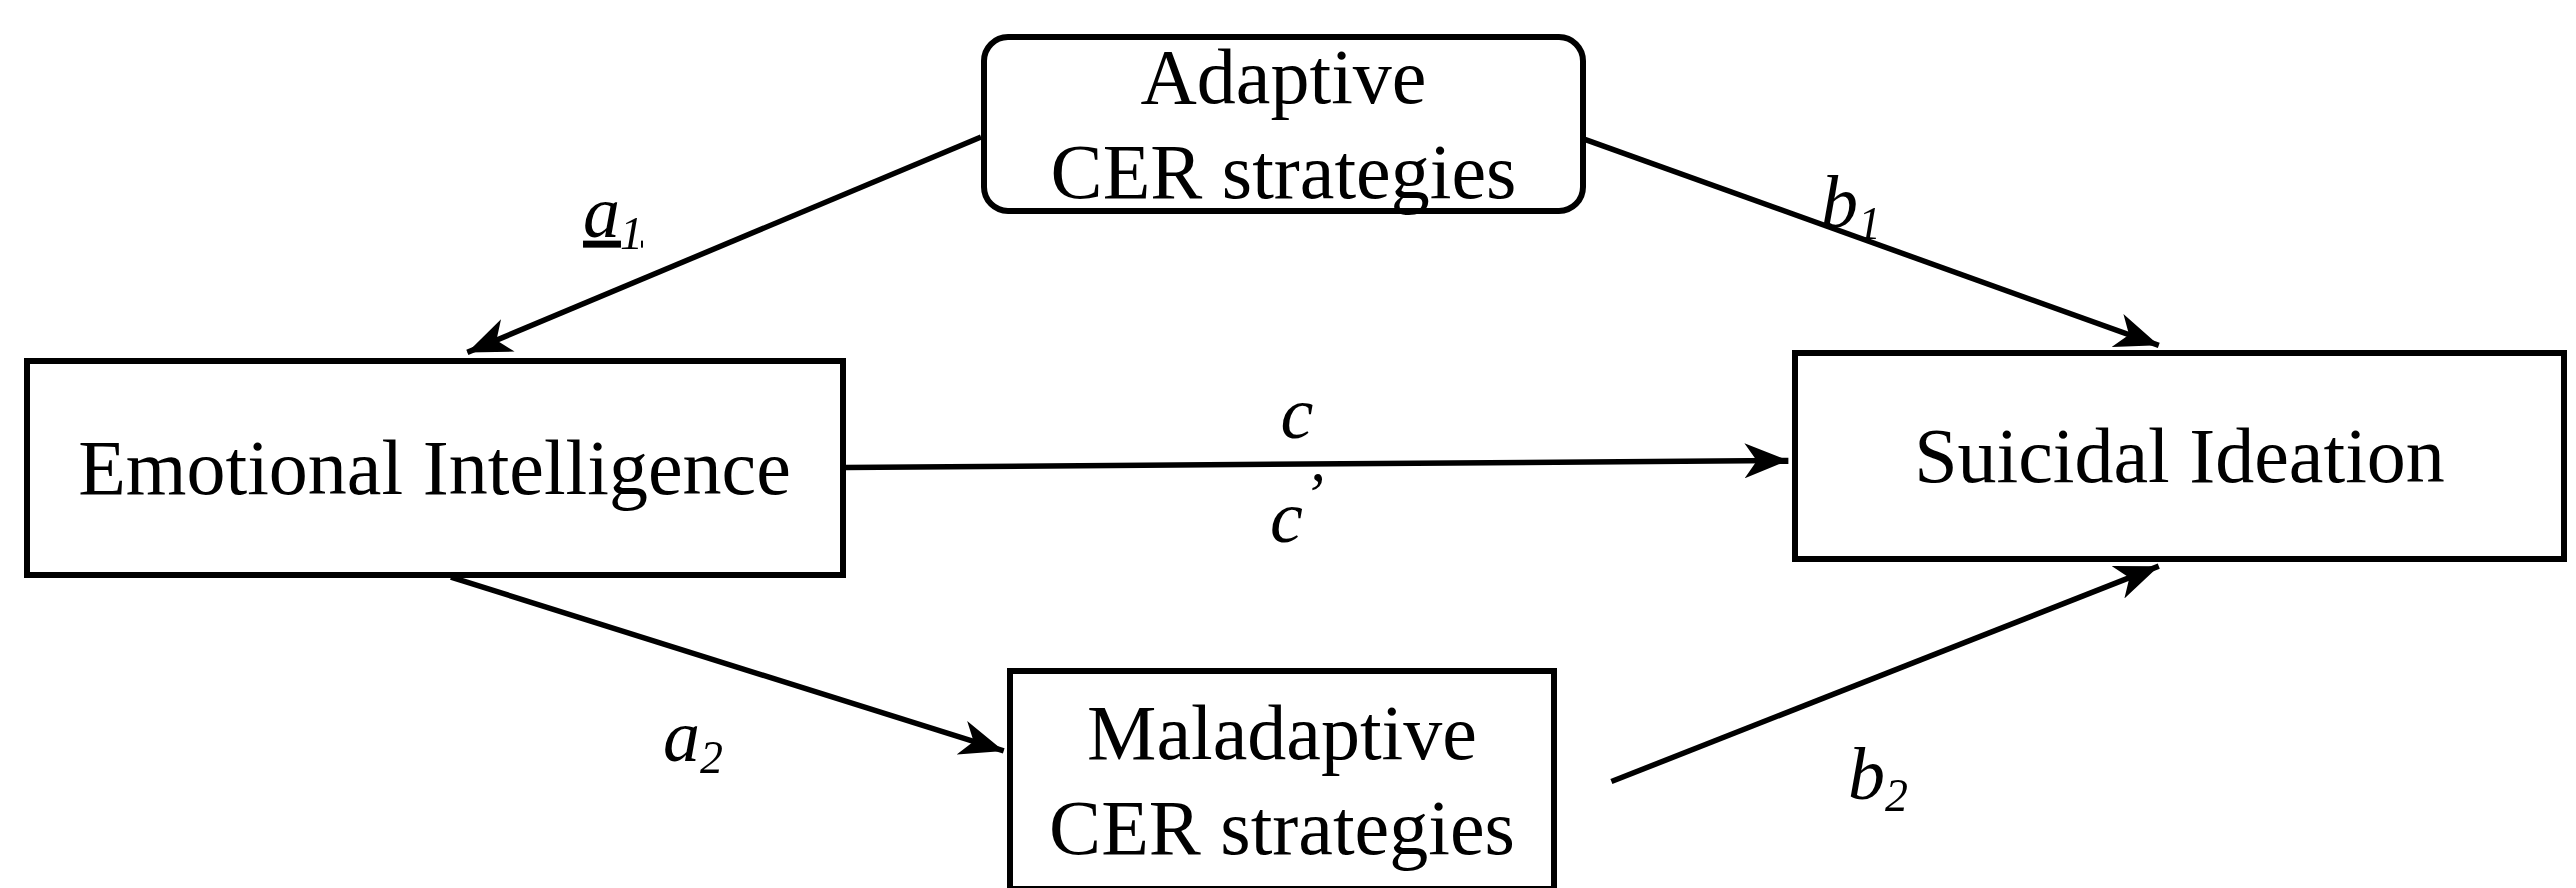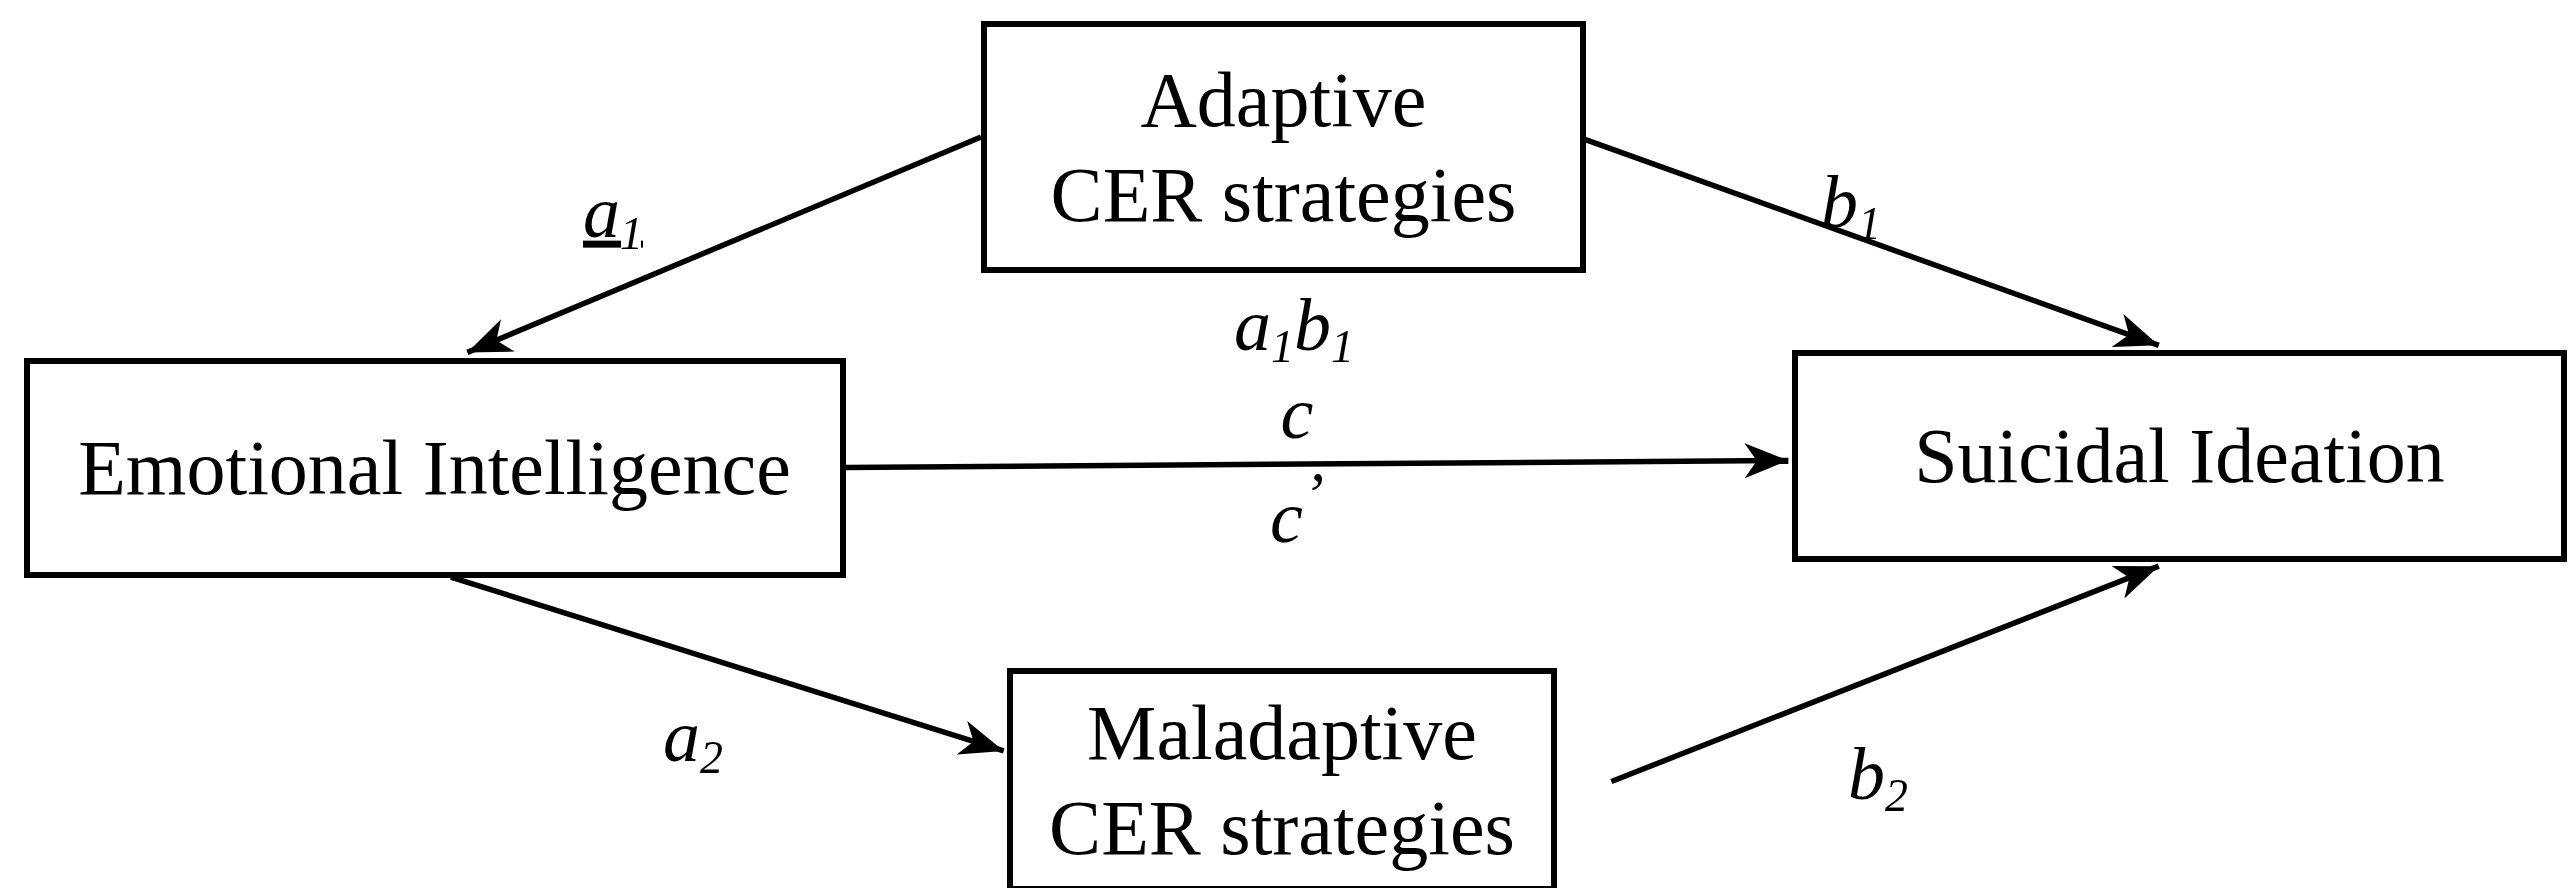--- a/index.html
+++ b/index.html
@@ -63,21 +63,21 @@
         <path d="M0,0 L10,4 L0,8 L2.8,4 Z" fill="#000"></path>
       </marker>
     </defs>
     <line x1="1252" y1="175" x2="596" y2="450" stroke="#000" stroke-width="7" marker-end="url(#ah)"></line>
     <line x1="2023" y1="178" x2="2756" y2="441" stroke="#000" stroke-width="7" marker-end="url(#ah)"></line>
     <line x1="1079" y1="597" x2="2283" y2="588" stroke="#000" stroke-width="7" marker-end="url(#ah)"></line>
     <line x1="575" y1="737" x2="1281" y2="959" stroke="#000" stroke-width="7" marker-end="url(#ah)"></line>
     <line x1="2057" y1="998" x2="2756" y2="723" stroke="#000" stroke-width="7" marker-end="url(#ah)"></line>
   </svg>
 
-  <div class="node" style="left:981px; top:21px; width:605px; height:252px;">
+  <div class="node" style="left:981px; top:34px; width:605px; height:180px;border-radius:27px;">
     <span class="bl">Adaptive</span>
     <span class="bl">CER strategies</span>
   </div>
 
   <div class="node" style="left:1792px; top:350px; width:775px; height:212px;">
     <span class="bl">Suicidal Ideation</span>
   </div>
 
   <div class="node" style="left:23.5px; top:358px; width:822px; height:220px;">
     <span class="bl">Emotional Intelligence</span>
@@ -97,23 +97,20 @@
   </div>
 
   <div class="plabel" style="left:693px; top:740px;text-align:right;">
     <span>a</span><span class="sub">2</span>
   </div>
 
   <div class="plabel" style="left:1878px; top:778px;">
     <span>b</span><span class="sub">2</span>
   </div>
 
-  <div class="plabel" style="left:1294px; top:329px;">
-    <span>a</span><span class="sub">1</span><span>b</span><span class="sub">1</span>
-  </div>
 
   <div class="plabel" style="left:1297px; top:413px;">
     <span>c</span>
   </div>
 
   <div class="plabel" style="left:1297px; top:509px;">
     <span>c</span><span class="prime">’</span>
   </div>
 
 

